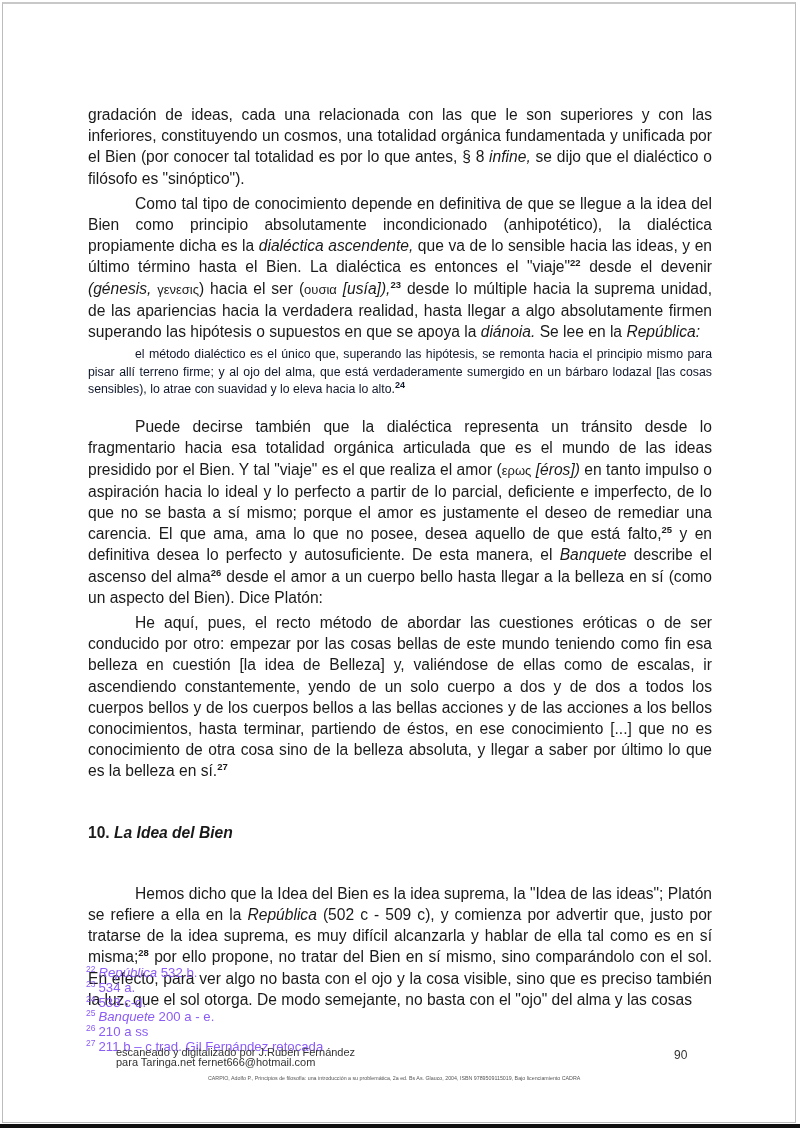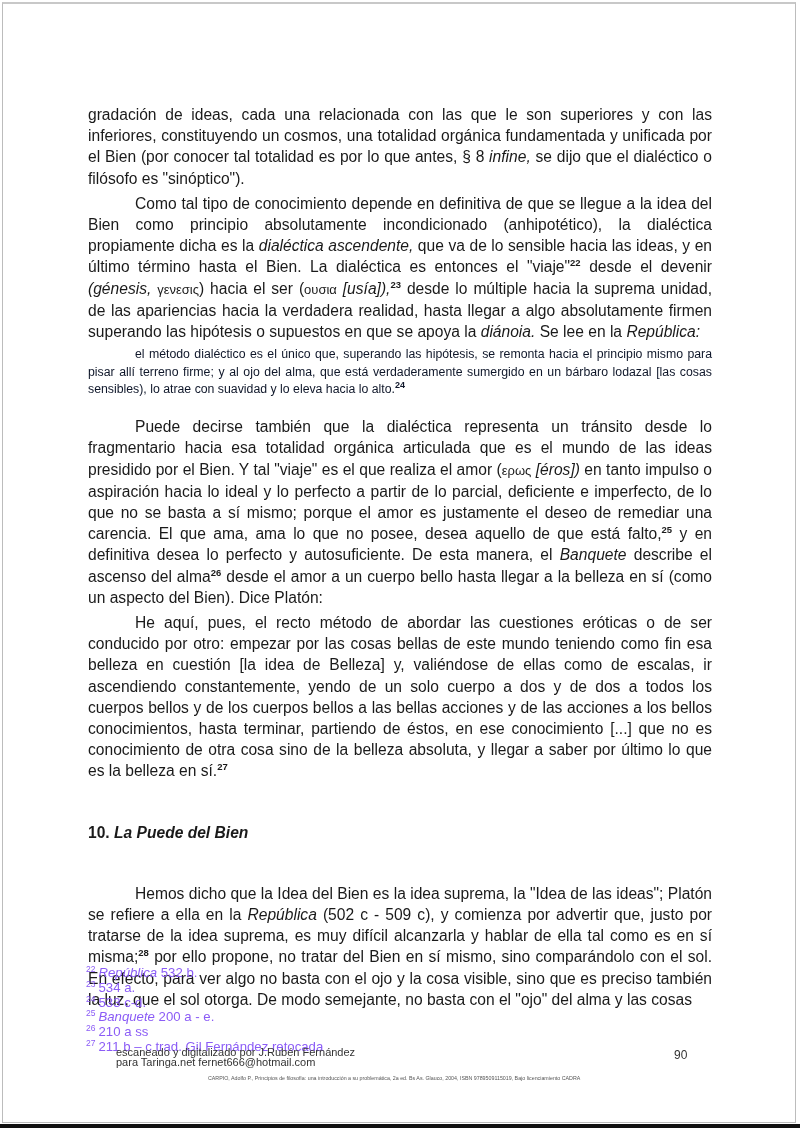--- a/index.html
+++ b/index.html
@@ -54,21 +54,21 @@
   <p><span>gradación de ideas, cada una relacionada con las que le son superiores y con las inferiores, constituyendo un cosmos, una totalidad orgánica fundamentada y unificada por el Bien (por conocer tal totalidad es por lo que antes, § 8 </span><i>infine,</i><span> se dijo que el dialéctico o filósofo es "sinóptico").</span></p>
 
   <p class="indent"><span>Como tal tipo de conocimiento depende en definitiva de que se llegue a la idea del Bien como principio absolutamente incondicionado (anhipotético), la dialéctica propiamente dicha es la </span><i>dialéctica ascendente,</i><span> que va de lo sensible hacia las ideas, y en último término hasta el Bien. La dialéctica es entonces el "viaje"</span><sup>22</sup><span> desde el devenir </span><i>(génesis,</i> <span class="greek">γενεσις</span><span>) hacia el ser (</span><span class="greek">ουσια</span><i> [usía]),</i><sup>23</sup><span> desde lo múltiple hacia la suprema unidad, de las apariencias hacia la verdadera realidad, hasta llegar a algo absolutamente firmen superando las hipótesis o supuestos en que se apoya la </span><i>diánoia.</i><span> Se lee en la </span><i>República:</i></p>
 
   <p class="quote indent"><span>el método dialéctico es el único que, superando las hipótesis, se remonta hacia el principio mismo para pisar allí terreno firme; y al ojo del alma, que está verdaderamente sumergido en un bárbaro lodazal [las cosas sensibles), lo atrae con suavidad y lo eleva hacia lo alto.</span><sup>24</sup></p>
 
   <p class="indent gap-after-quote"><span>Puede decirse también que la dialéctica representa un tránsito desde lo fragmentario hacia esa totalidad orgánica articulada que es el mundo de las ideas presidido por el Bien. Y tal "viaje" es el que realiza el amor (</span><span class="greek">ερως</span><i> [éros])</i><span> en tanto impulso o aspiración hacia lo ideal y lo perfecto a partir de lo parcial, deficiente e imperfecto, de lo que no se basta a sí mismo; porque el amor es justamente el deseo de remediar una carencia. El que ama, ama lo que no posee, desea aquello de que está falto,</span><sup>25</sup><span> y en definitiva desea lo perfecto y autosuficiente. De esta manera, el </span><i>Banquete</i><span> describe el ascenso del alma</span><sup>26</sup><span> desde el amor a un cuerpo bello hasta llegar a la belleza en sí (como un aspecto del Bien). Dice Platón:</span></p>
 
   <p class="indent"><span>He aquí, pues, el recto método de abordar las cuestiones eróticas o de ser conducido por otro: empezar por las cosas bellas de este mundo teniendo como fin esa belleza en cuestión [la idea de Belleza] y, valiéndose de ellas como de escalas, ir ascendiendo constantemente, yendo de un solo cuerpo a dos y de dos a todos los cuerpos bellos y de los cuerpos bellos a las bellas acciones y de las acciones a los bellos conocimientos, hasta terminar, partiendo de éstos, en ese conocimiento [...] que no es conocimiento de otra cosa sino de la belleza absoluta, y llegar a saber por último lo que es la belleza en sí.</span><sup>27</sup></p>
 
-  <p class="heading"><span>10. </span><i>La Puede del Bien</i></p>
+  <p class="heading"><span>10. </span><i>La Idea del Bien</i></p>
 
   <p class="indent after-heading"><span>Hemos dicho que la Idea del Bien es la idea suprema, la "Idea de las ideas"; Platón se refiere a ella en la </span><i>República</i><span> (502 c - 509 c), y comienza por advertir que, justo por tratarse de la idea suprema, es muy difícil alcanzarla y hablar de ella tal como es en sí misma;</span><sup>28</sup><span> por ello propone, no tratar del Bien en sí mismo, sino comparándolo con el sol. En efecto, para ver algo no basta con el ojo y la cosa visible, sino que es preciso también la luz, que el sol otorga. De modo semejante, no basta con el "ojo" del alma y las cosas</span></p>
 </div>
 
 <div class="footnotes">
   <div><sup>22</sup><i>República</i><span> 532 b.</span></div>
   <div><sup>23</sup><span>534 a.</span></div>
   <div><sup>24</sup><span>533 c-d.</span></div>
   <div><sup>25</sup><i>Banquete</i><span> 200 a - e.</span></div>
   <div><sup>26</sup><span>210 a ss</span></div>

